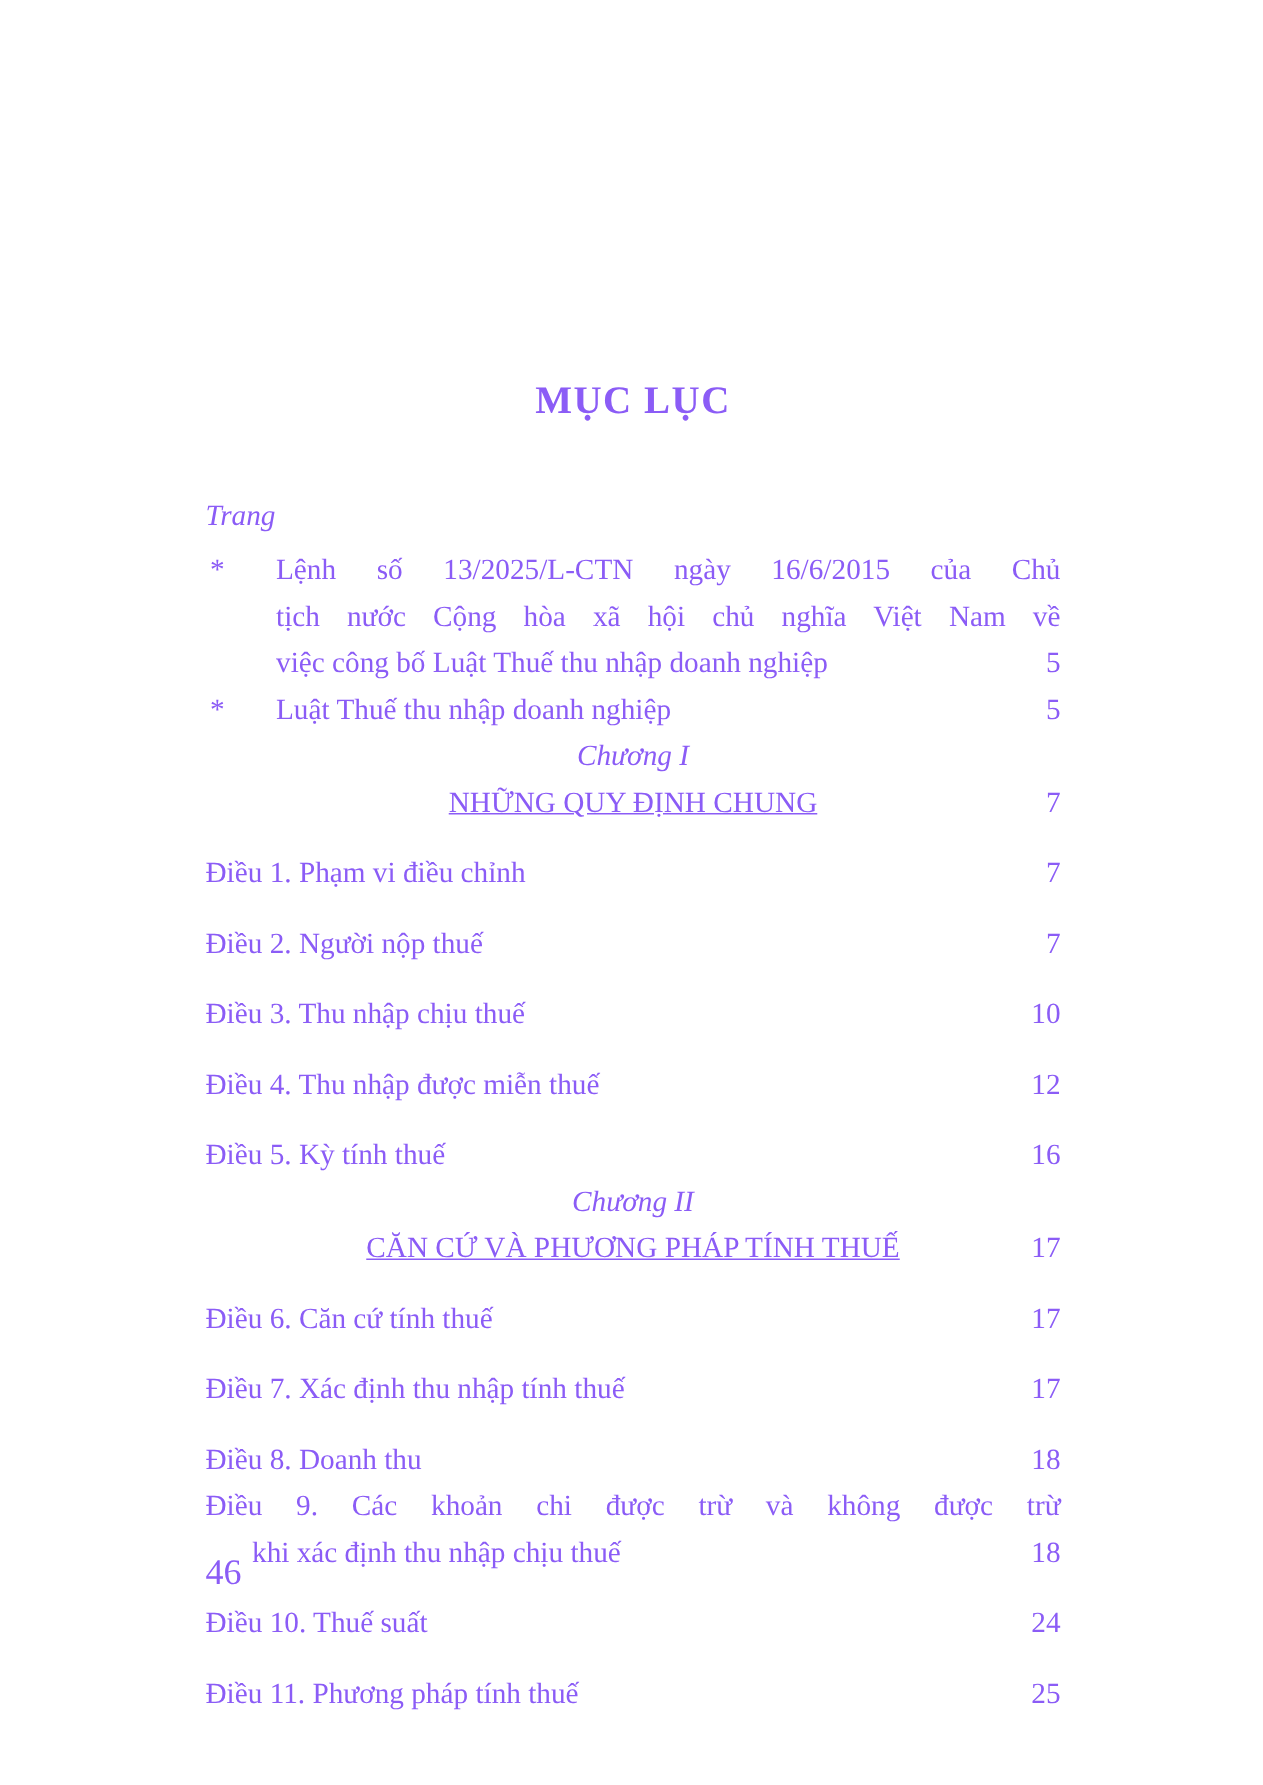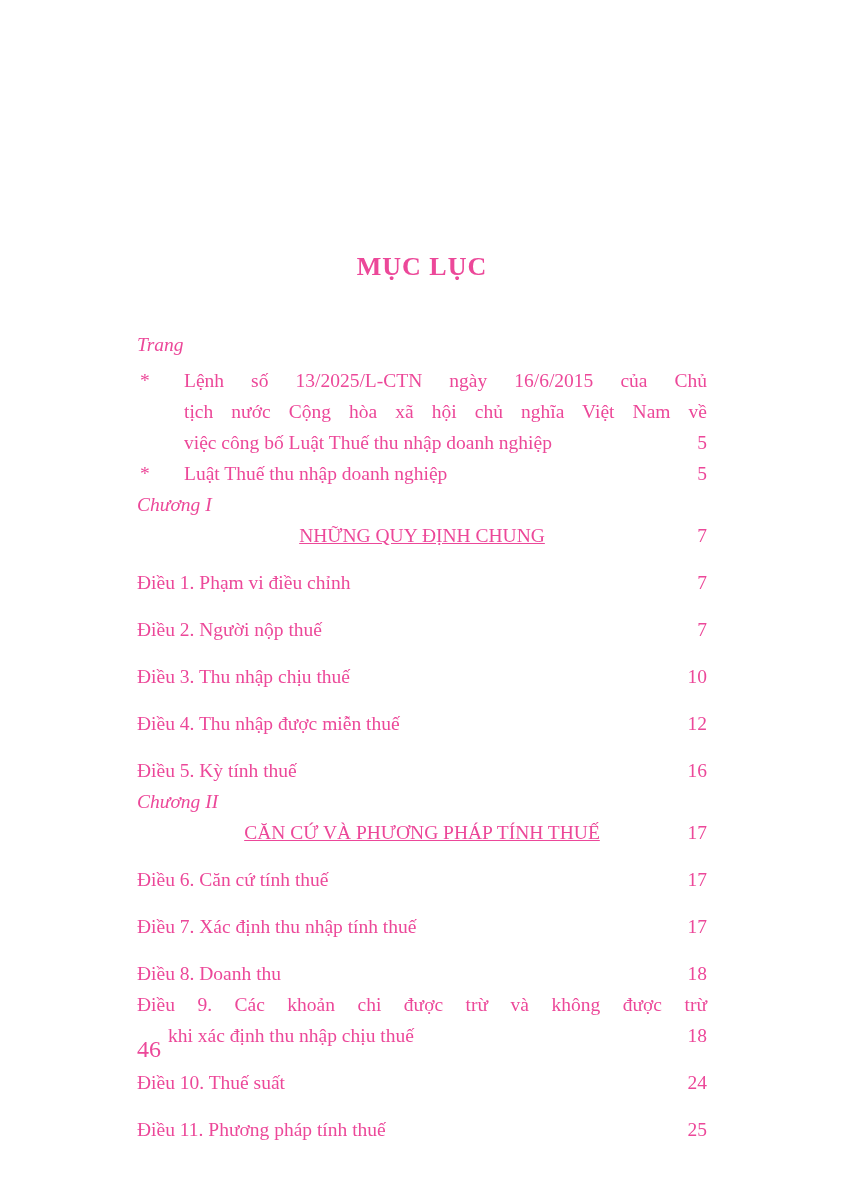--- a/index.html
+++ b/index.html
@@ -7,21 +7,21 @@
     padding: 0;
     background: #e8e8e8;
   }
   .page {
     position: relative;
     width: 842px;
     height: 1190px;
     margin: 0 auto;
     background: #ffffff;
     font-family: "Liberation Serif", "DejaVu Serif", serif;
-    color: #ec4899;
+    color: #8b5cf6;
     overflow: hidden;
   }
   .content {
     position: absolute;
     left: 137px;
     top: 252px;
     width: 570px;
   }
   .doc-title {
     text-align: center;
@@ -69,21 +69,21 @@
     align-items: baseline;
   }
   
   .entry-row {
     display: flex;
     justify-content: space-between;
     align-items: baseline;
     margin-top: 16px;
   }
   .chapter-label {
-    text-align: left;
+    text-align: center;
     font-style: italic;
   }
   .chapter-title-row {
     position: relative;
     text-align: center;
     text-decoration: underline;
   }
   .chapter-title-row .pg-abs {
     position: absolute;
     right: 0;

